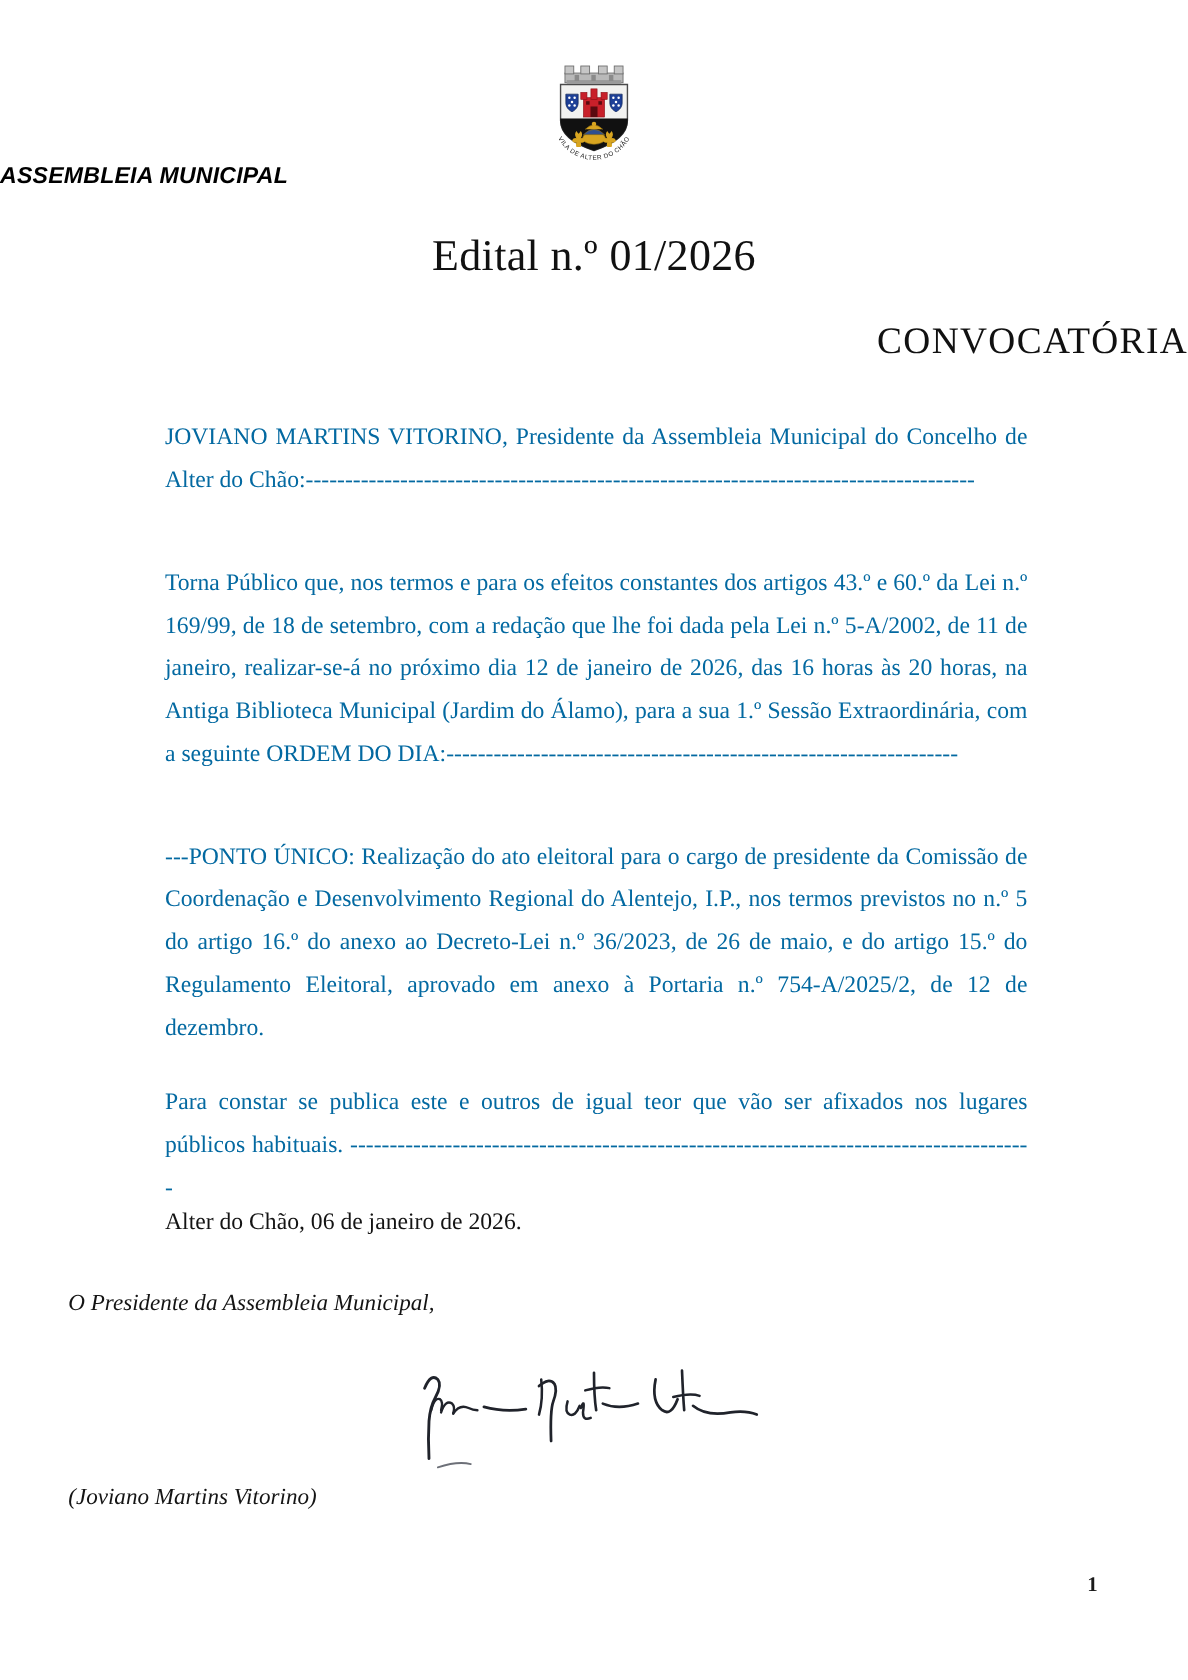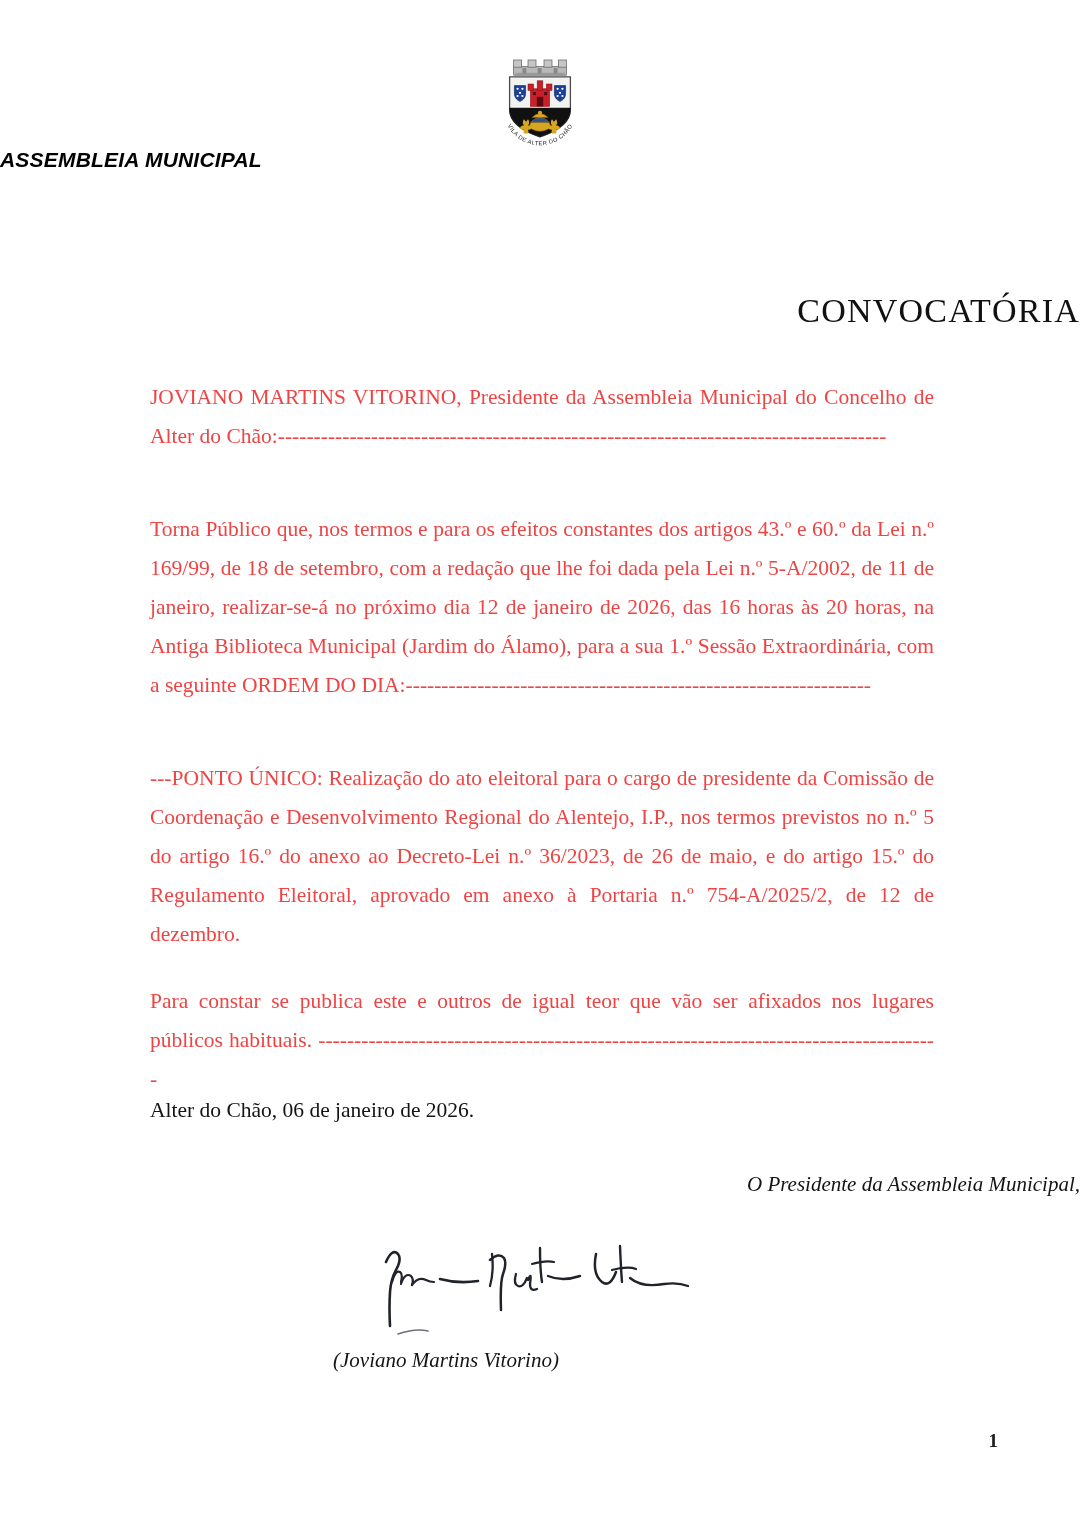--- a/index.html
+++ b/index.html
@@ -77,66 +77,66 @@
     top: 378px;
     left: 150px;
     width: 784px;
   }
   .para {
     text-align: justify;
     text-justify: inter-word;
     font-size: 21.5px;
     line-height: 39px;
     margin: 0 0 32px 0;
-    color: #ef4444;
+    color: #0369a1;
     -webkit-font-smoothing: antialiased;
   }
   .para.gap-lg { margin-bottom: 54px; }
   .para.gap-xl { margin-bottom: 28px; }
 
   .date-line {
     position: absolute;
     top: 1094px;
     left: 150px;
     width: 784px;
     font-size: 21.5px;
     line-height: 32px;
     color: #141414;
   }
 
   .sig-role {
     position: absolute;
     top: 1172px;
     left: 0;
     width: 1080px;
-    text-align: right;
+    text-align: left;
     font-size: 21px;
     font-style: italic;
     color: #141414;
     padding-left: 62px;
     box-sizing: border-box;
   }
 
   .signature-img {
     position: absolute;
     top: 1234px;
     left: 368px;
     width: 360px;
     height: 120px;
   }
 
   .sig-name {
     position: absolute;
     top: 1348px;
     left: 0;
     width: 892px;
-    text-align: center;
     font-size: 21px;
     font-style: italic;
     color: #141414;
+    padding-left: 62px;
     box-sizing: border-box;
   }
 
   .page-number {
     position: absolute;
     top: 1430px;
     left: 0;
     width: 1080px;
     text-align: right;
     padding-right: 82px;
@@ -209,20 +209,21 @@
 
       <path id="mottoPath" d="M16 84 A46 46 0 0 0 104 84" fill="none" stroke="none"></path>
       <text font-family="Liberation Sans, sans-serif" font-size="7.2" fill="#1a1a1a" letter-spacing="0.6">
         <textPath href="#mottoPath" startOffset="50%" text-anchor="middle">VILA DE ALTER DO CHÃO</textPath>
       </text>
     </svg>
   </div>
 
   <div class="org-title">ASSEMBLEIA MUNICIPAL</div>
 
+  <div class="edital-title">Edital n.º 01/2026</div>
   <div class="convocatoria">CONVOCATÓRIA</div>
 
   <div class="body-area">
     <p class="para gap-lg">JOVIANO MARTINS VITORINO, Presidente da Assembleia Municipal do Concelho de Alter do Chão:-------------------------------------------------------------------------------------</p>
     <p class="para gap-lg">Torna Público que, nos termos e para os efeitos constantes dos artigos 43.º e 60.º da Lei n.º 169/99, de 18 de setembro, com a redação que lhe foi dada pela Lei n.º  5-A/2002, de 11 de janeiro, realizar-se-á no próximo dia 12 de janeiro de 2026, das 16 horas às 20 horas, na Antiga Biblioteca Municipal (Jardim do Álamo), para a sua 1.º Sessão Extraordinária, com a seguinte ORDEM DO DIA:-----------------------------------------------------------------</p>
     <p class="para gap-xl">---PONTO ÚNICO: Realização do ato eleitoral para o cargo de presidente da Comissão de Coordenação e Desenvolvimento Regional do Alentejo, I.P., nos termos previstos no n.º 5 do artigo 16.º do anexo ao Decreto-Lei n.º 36/2023, de 26 de maio, e do artigo 15.º do Regulamento Eleitoral, aprovado em anexo à Portaria n.º 754-A/2025/2, de 12 de dezembro.</p>
     <p class="para">Para constar se publica este e outros de igual teor que vão ser afixados nos lugares públicos habituais. ---------------------------------------------------------------------------------------</p>
   </div>
 
   <div class="date-line">Alter do Chão, 06 de janeiro de 2026.</div>

